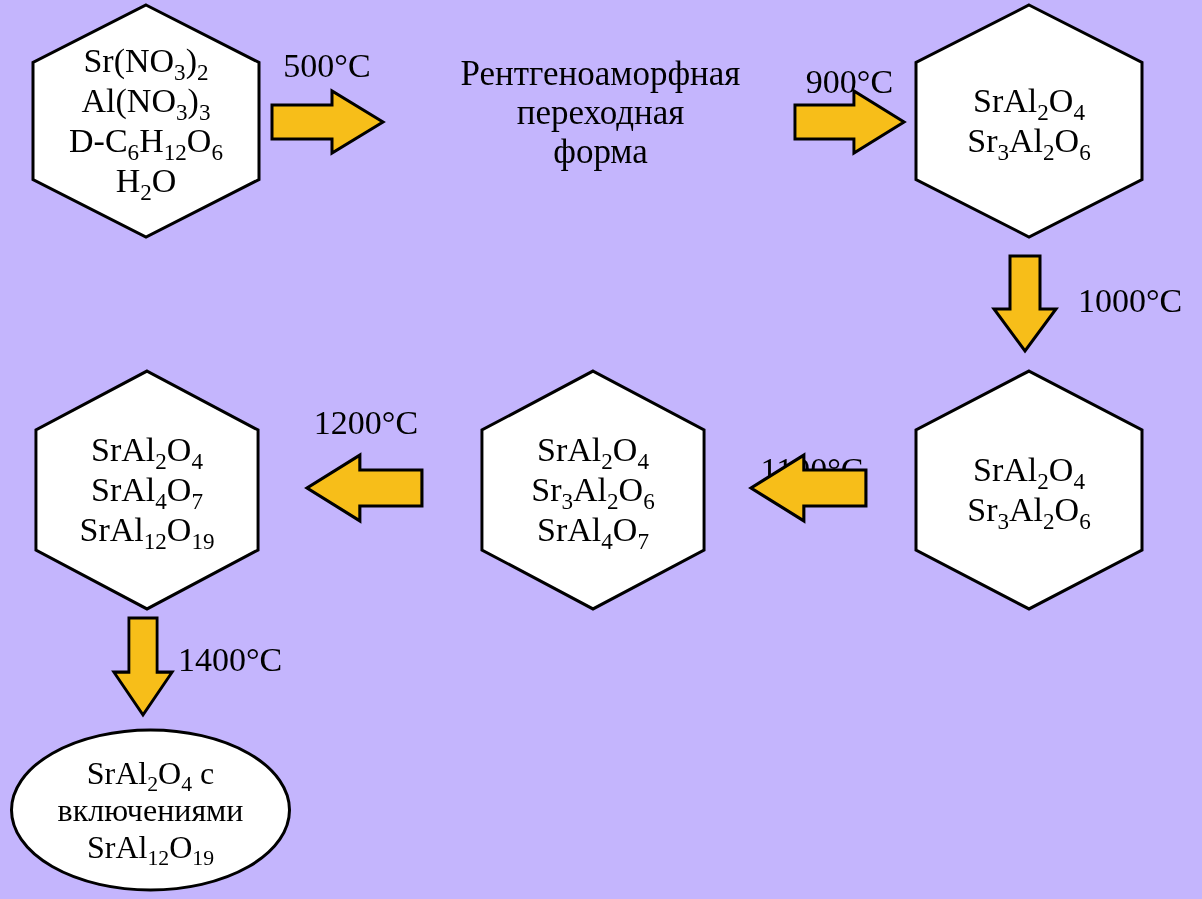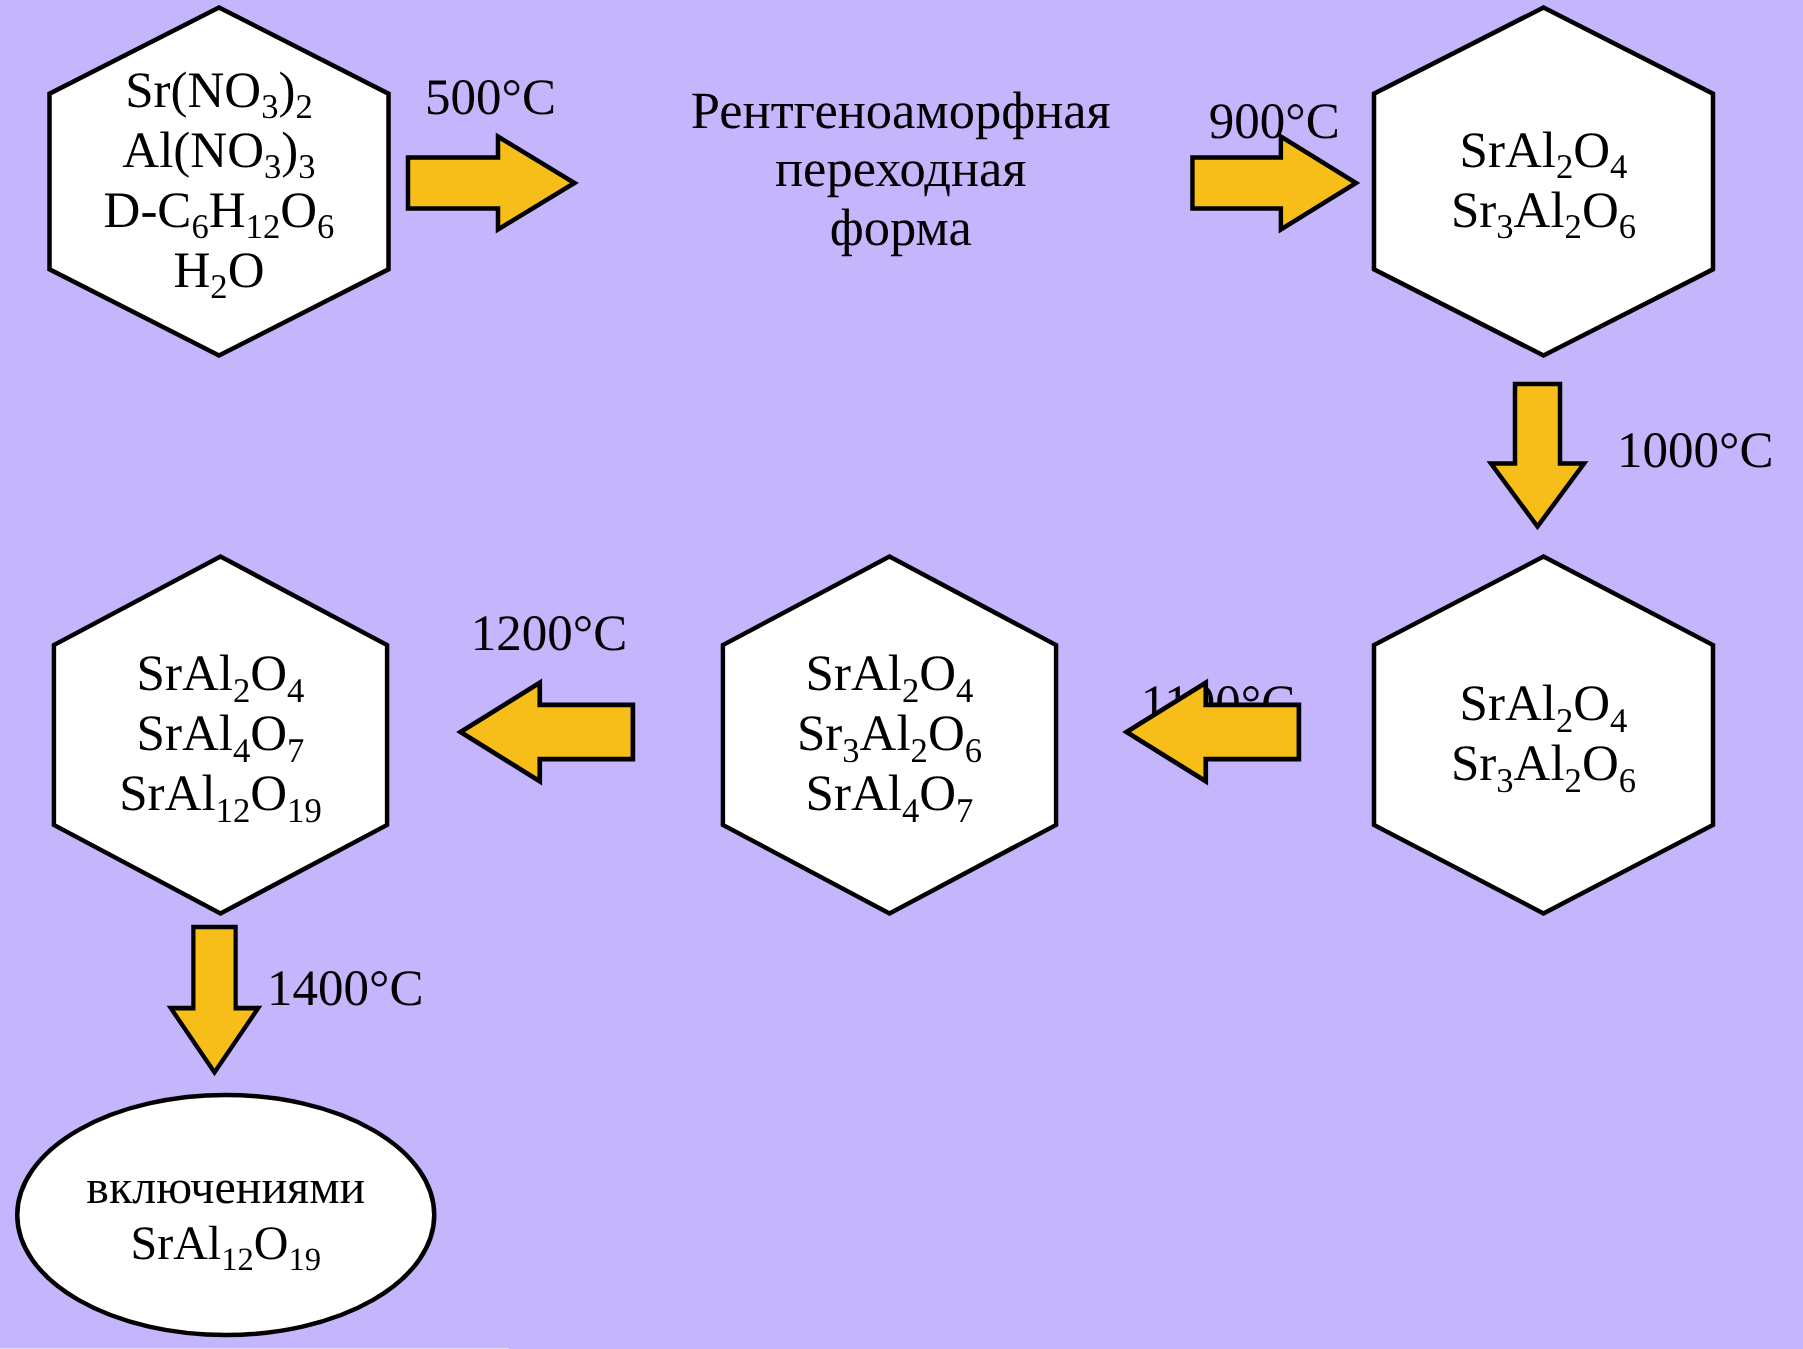--- a/index.html
+++ b/index.html
@@ -174,18 +174,19 @@
       <polygon points="18,2 48,2 48,55 64,55 33,97 2,55 18,55"></polygon>
     </svg>
   </div>
   <div class="temp-label" style="left:178px; top:642px;">1400°C</div>
 
   <div class="node" style="left:8px; top:727px; width:285px; height:166px;">
     <svg viewBox="0 0 285 166" preserveAspectRatio="none">
       <ellipse class="shape" cx="142.5" cy="83" rx="139" ry="80"></ellipse>
     </svg>
     <div class="node-text small">
+      <div>SrAl<sub>2</sub>O<sub>4</sub> с</div>
       <div>включениями</div>
       <div>SrAl<sub>12</sub>O<sub>19</sub></div>
     </div>
   </div>
 
 </div>
 
 </body></html>

